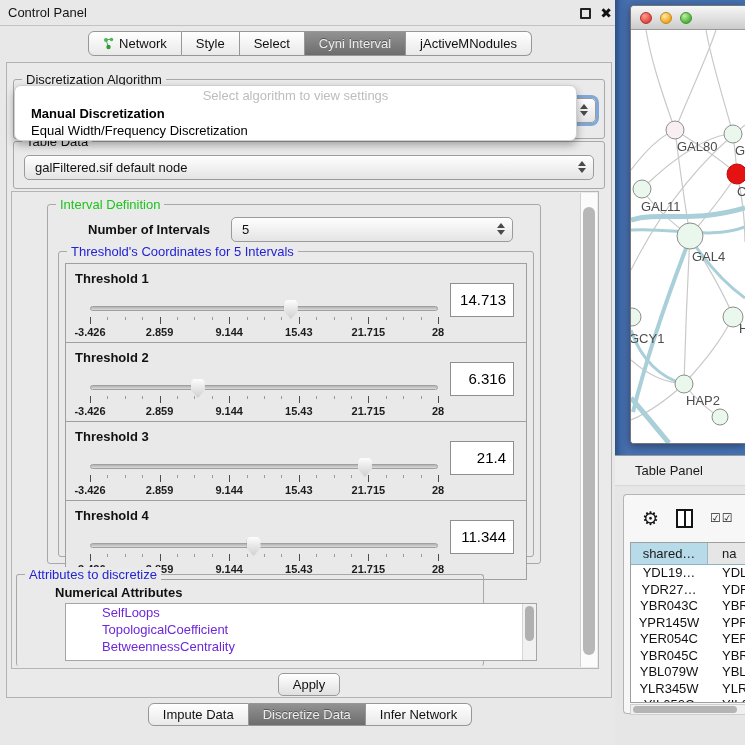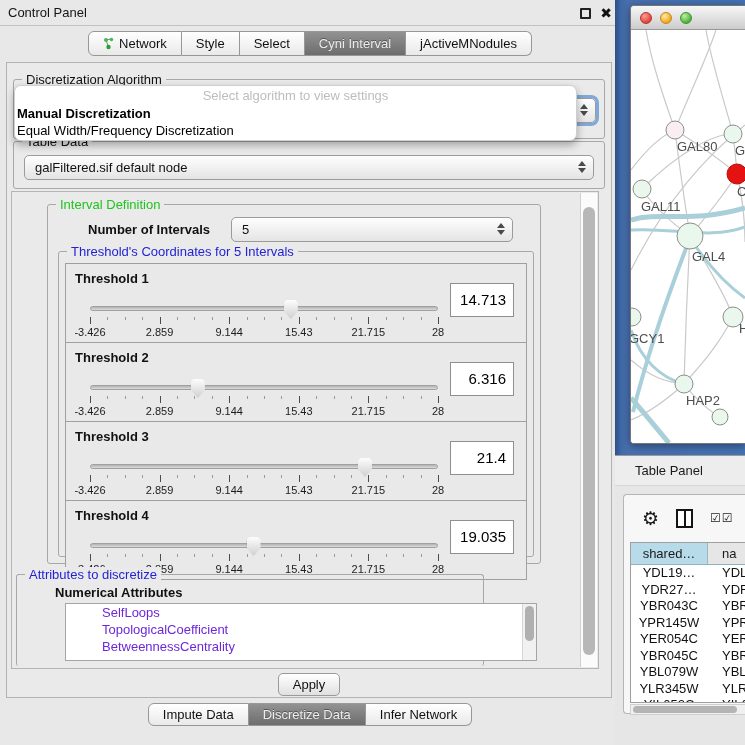--- a/index.html
+++ b/index.html
@@ -33,21 +33,21 @@
            height:25px; line-height:23px; padding-left:10px; font-size:13px; color:#111; }
   .stepper { position:absolute; right:7px; top:5px; display:flex; flex-direction:column; gap:2px; }
   .stepper .up   { width:0; height:0; border-left:4px solid transparent; border-right:4px solid transparent; border-bottom:5px solid #4a4a4a; }
   .stepper .down { width:0; height:0; border-left:4px solid transparent; border-right:4px solid transparent; border-top:5px solid #4a4a4a; }
 
   .combo.focused { box-shadow:0 0 0 3px #7fa8d9; }
 
   .popup { position:absolute; left:7px; top:22px; width:563px; height:56px; background:#fff; z-index:5;
            border:1px solid #cfcfcf; border-radius:7px; box-shadow:0 4px 9px rgba(0,0,0,.32); padding-top:2px; }
   .popup .prompt { text-align:center; color:#bdbdbd; font-size:13px; height:17px; }
-  .popup .opt { font-size:13px; height:17px; line-height:17px; padding-left:2px; color:#000; }
+  .popup .opt { font-size:13px; height:17px; line-height:17px; padding-left:16px; color:#000; }
   .popup .opt.sel { font-weight:bold; }
 
   
   .scrollpane { position:absolute; left:4px; top:128px; width:588px; height:478px; border:1px solid #b5b5b5; background:#eaeaea; }
   .vscroll { position:absolute; right:1px; top:1px; bottom:1px; width:17px; background:#fbfbfb; border-left:1px solid #d0d0d0; }
   .vscroll .thumb { position:absolute; left:2px; width:12px; border-radius:7px; background:#b7b7b7; }
 
   
   .threshold { position:relative; height:80px; border:1px solid #9f9f9f; background:#e9e9e9; margin-top:-1px; }
   .t-label { position:absolute; left:9px; top:7px; font-weight:bold; font-size:13px; }
@@ -55,21 +55,21 @@
   .track { position:absolute; left:0; right:0; top:6px; height:5px; border-radius:3px;
            background:linear-gradient(#b2b2b2,#dcdcdc); border:1px solid #a0a0a0; }
   .thumb-sl { position:absolute; top:0; width:14px; height:19px;
            background:linear-gradient(#fdfdfd,#cfcfcf);
            clip-path:polygon(18% 0,82% 0,100% 14%,100% 58%,50% 100%,0 58%,0 14%);
            filter:drop-shadow(0 0 1px #777); }
   .ticks { position:absolute; left:0; right:0; top:16px; height:9px; }
   .ticks i { position:absolute; width:1px; background:#4c4c4c; height:7px; top:1px; }
   .ticks i.minor { height:3px; top:1px; background:#9a9a9a; }
   .tick-labels { position:absolute; left:0; right:0; top:26px; height:12px; }
-  .tick-labels span { position:absolute; transform:translateX(-50%); font-size:11px; font-weight:normal; color:#1c1c1c; white-space:nowrap;text-align:center; }
+  .tick-labels span { position:absolute; transform:translateX(-50%); font-size:11px; font-weight:bold; color:#1c1c1c; white-space:nowrap;text-align:center; }
   .t-value { position:absolute; right:12px; top:19px; width:64px; height:34px; background:#fff; border:1px solid #8f8f8f;
              font-size:15px; line-height:32px; text-align:right; padding-right:7px; color:#000; }
 
   
   .attr-label { position:absolute; left:38px; top:10px; font-weight:bold; font-size:13px; }
   .attr-list { position:absolute; left:48px; top:28px; width:472px; height:58px; background:#fff; border:1px solid #a5a5a5; overflow:hidden; }
   .attr-list .item { font-size:13px; height:17px; line-height:17px; padding-left:8px; color:#6d28d9;margin-left:28px; }
   .attr-scroll { position:absolute; right:0; top:0; bottom:0; width:14px; background:#f1f1f1; border-left:1px solid #d5d5d5; }
   .attr-scroll .thumb { position:absolute; left:2px; top:2px; width:9px; height:62%; border-radius:5px; background:#b0b0b0; }
 
@@ -349,21 +349,21 @@
                   </div>
                 <div class="tick-labels">
                     <span style="left: 0%;">-3.426</span>
                     <span style="left: 20%;">2.859</span>
                     <span style="left: 40%;">9.144</span>
                     <span style="left: 60%;">15.43</span>
                     <span style="left: 80%;">21.715</span>
                     <span style="left: 100%;">28</span>
                   </div>
               </div>
-              <div class="t-value">19.035</div>
+              <div class="t-value">11.344</div>
             </div>
           </div>
         </div>
       </div>
 
       <div class="group" style="left:4px; top:382px; width:468px; height:92px; border-bottom:none;">
         <span class="gtitle blue">Attributes to discretize</span>
         <span class="attr-label">Numerical Attributes</span>
         <div class="attr-list">
 

